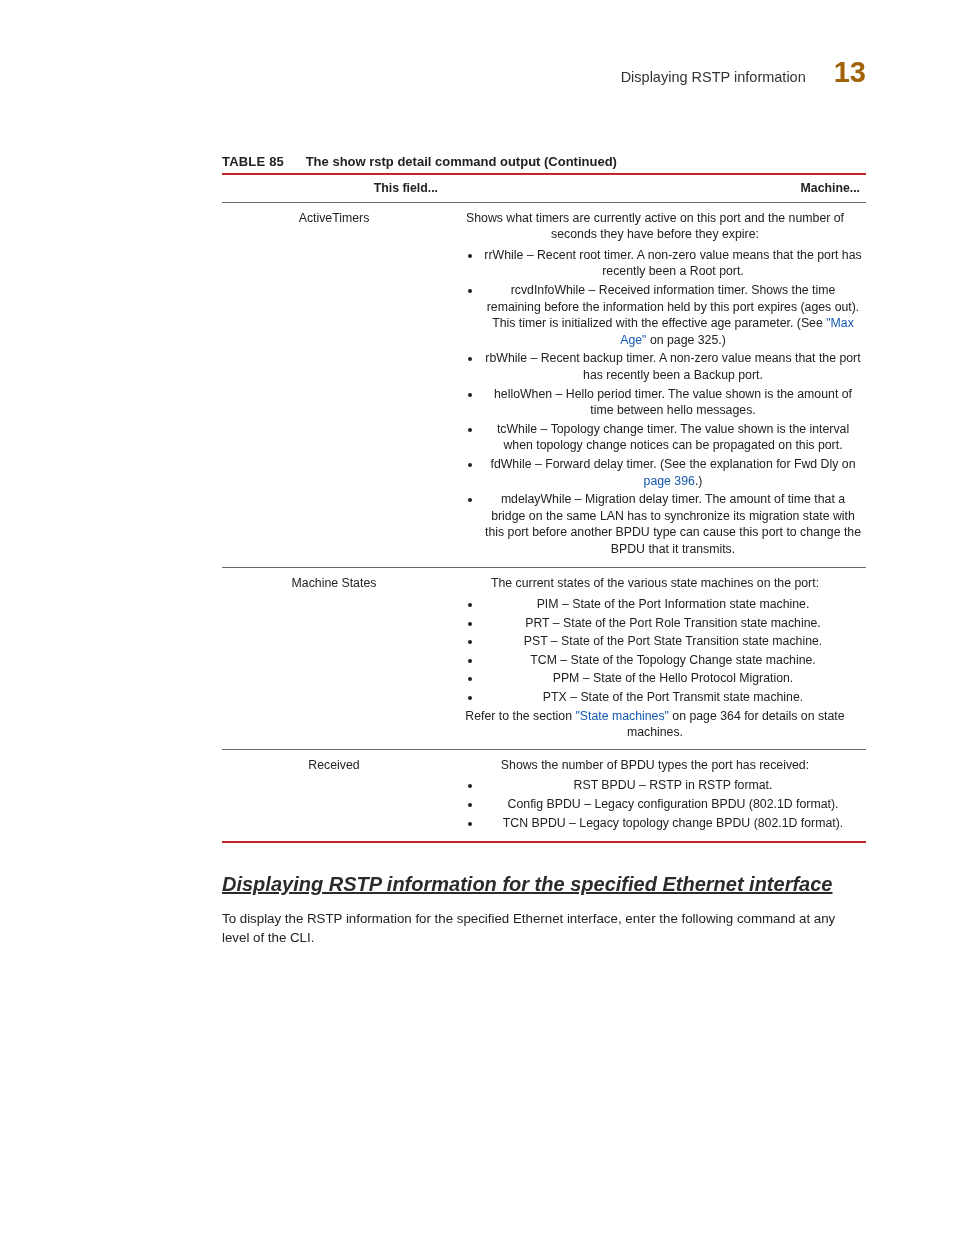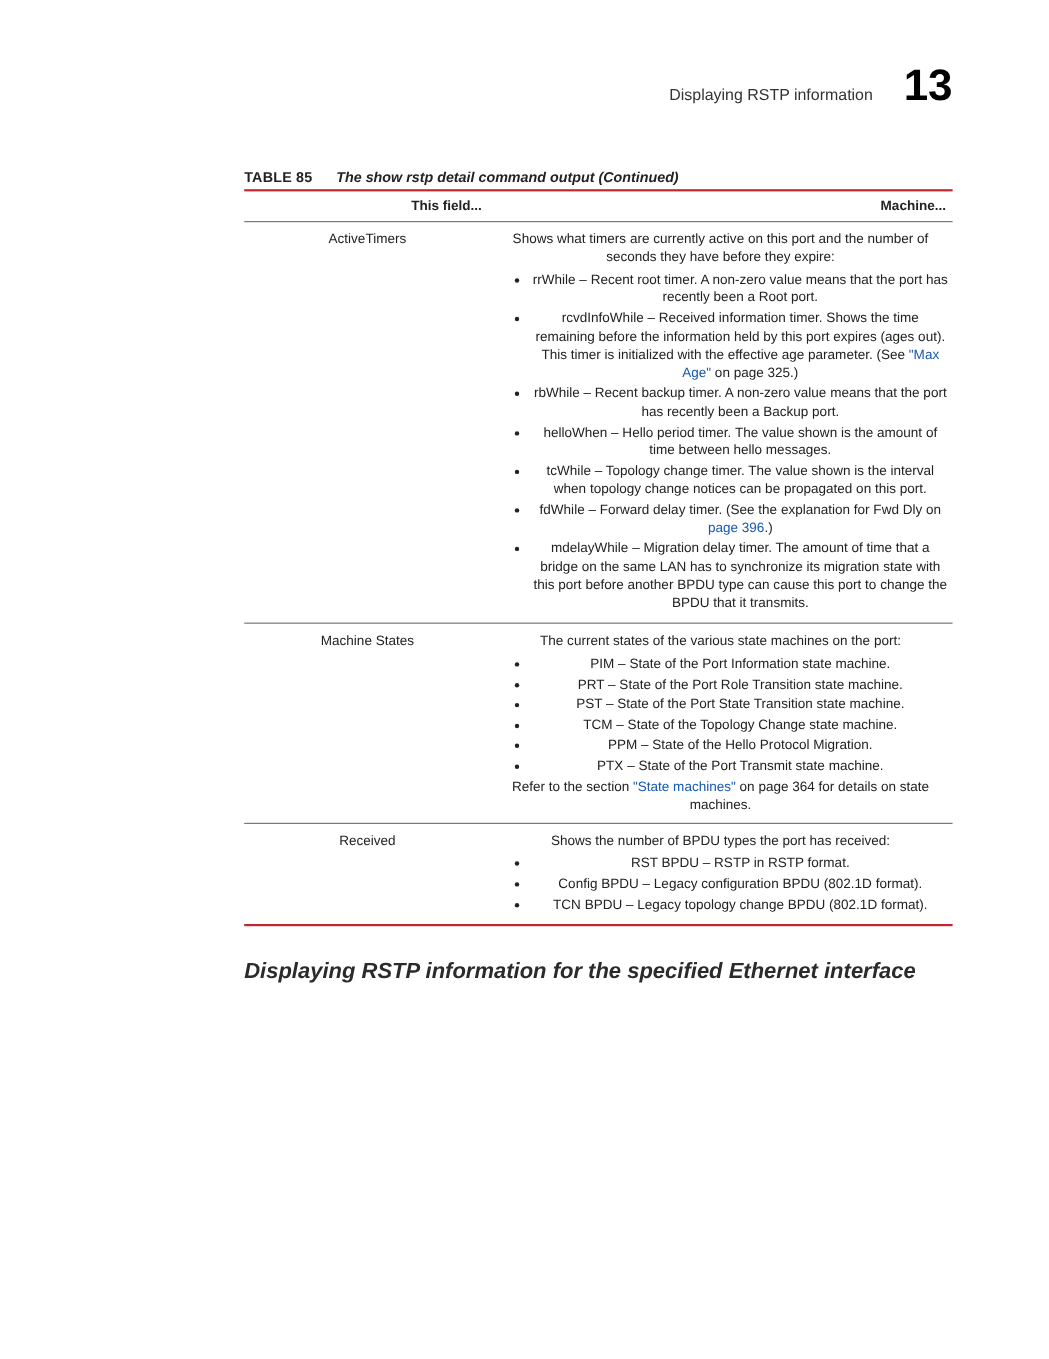--- a/index.html
+++ b/index.html
@@ -12,38 +12,38 @@
   }
   .page {
     box-sizing: border-box;
     padding: 56px 88px 60px 222px;
   }
   .running-head {
     display: flex;
     justify-content: flex-end;
     align-items: baseline;
     gap: 28px;
-    margin-bottom: 52px;
+    margin-bottom: 65px;
   }
   .running-title {
     font-size: 14.5px;
     color: #333;
   }
   .running-num {
     font-family: Arial, Helvetica, sans-serif;
-    font-size: 40px;
+    font-size: 29px;
     font-weight: 700;
-    color: #000000;
+    color: #a16207;
   }
   .tbl-caption {
     font-size: 13px;
     margin: 0 0 4px 0;
   }
   .tbl-caption .tnum { font-weight: 700; letter-spacing: .2px; }
-  .tbl-caption .tdesc { font-weight: 700; margin-left: 18px; font-style: italic; }
+  .tbl-caption .tdesc { font-weight: 700; margin-left: 18px; }
   .rule-red { border-top: 2px solid #c1272d; }
   .rule-thin { border-top: 1px solid #6b6b6b; }
   table.docs {
     border-collapse: collapse;
     width: 100%;
     font-size: 12.3px;
     line-height: 1.35;
   }
   table.docs th {
     text-align: right;
@@ -67,20 +67,21 @@
     padding-left: 2px;
   }
   a.xref { color: #1558b0; text-decoration: none; }
   .sec-heading {
     font-style: italic;
     font-weight: 700;
     font-size: 20px;
     margin: 30px 0 14px 0;
     color: #2b2b2b;
     font-family: Arial, Helvetica, sans-serif;
+    text-decoration: underline;
   }
   .body-p {
     font-size: 13.3px;
     line-height: 1.42;
     margin: 0 0 10px 0;
     color: #222;
   }
   .cell-para { margin: 2px 0 0 0; }
   .lead { margin: 0 0 0 0; }
 </style>
@@ -179,14 +180,15 @@
 
       <tr>
           <td colspan="2" style="padding:0;">
             <div class="rule-red"></div>
           </td>
         </tr>
     </tbody>
   </table>
 
   <h2 class="sec-heading">Displaying RSTP information for the specified Ethernet interface</h2>
+  <p class="body-p">To display the RSTP information for the specified Ethernet interface, enter the following command at any level of the CLI.</p>
 
 </div>
 
 </body></html>

